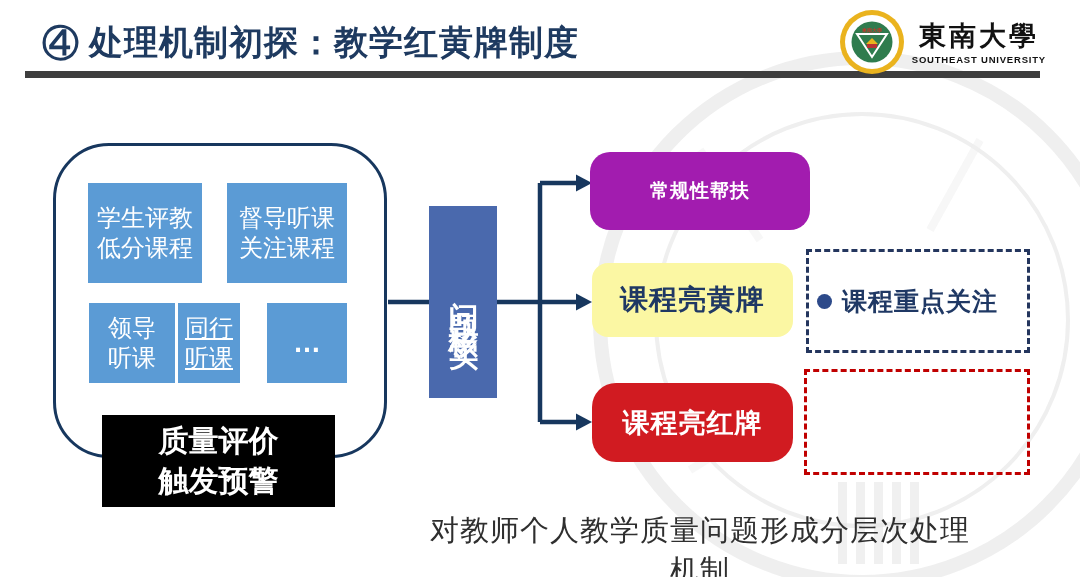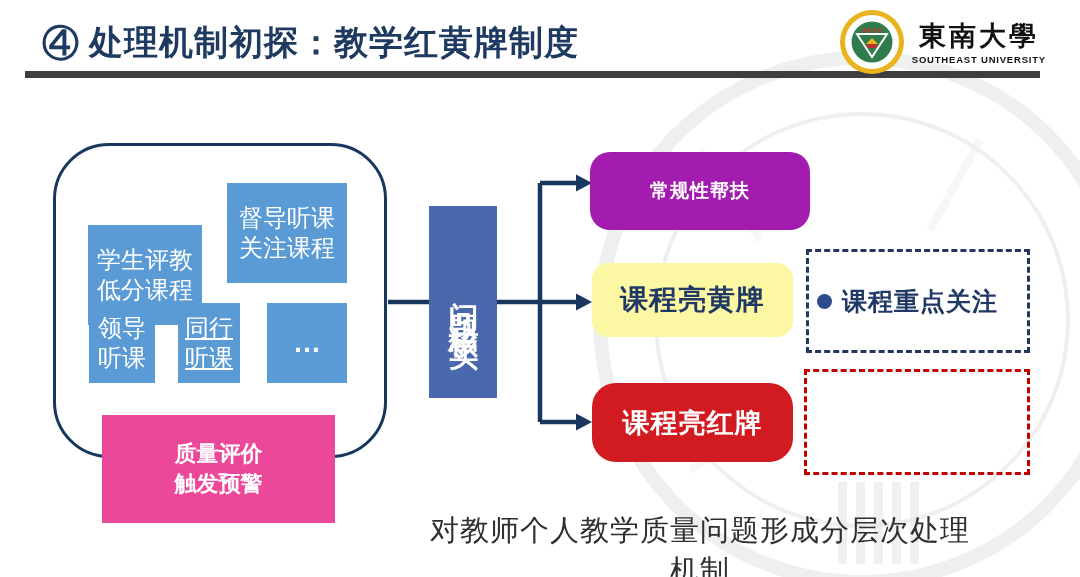--- a/index.html
+++ b/index.html
@@ -22,27 +22,27 @@
   .logo-en { font-size:9.5px; font-weight:700; color:#111; letter-spacing:0.8px; }
 
   
   .watermark { position:absolute; inset:0; pointer-events:none; }
 
   
   .panel { position:absolute; left:53px; top:143px; width:334px; height:315px;
            border:3.5px solid #17375e; border-radius:56px; background:transparent; }
   .src { position:absolute; background:#5b9bd5; color:#fff; display:flex; align-items:center;
          justify-content:center; text-align:center; white-space:pre-line; font-size:24px; line-height:1.27; }
-  .src-1 { left:88px; top:183px; width:114px; height:100px;margin-top:42px; }
+  .src-1 { left:88px; top:183px; width:114px; height:100px; }
   .src-2 { left:227px; top:183px; width:120px; height:100px; }
-  .src-3 { left:89px;  top:303px; width:66px;  height:80px; }
+  .src-3 { left:89px;  top:303px; width:86px;  height:80px; }
   .src-4 { left:178px; top:303px; width:62px;  height:80px;text-decoration:underline; }
   .src-5 { left:267px; top:303px; width:80px;  height:80px; font-weight:700; font-size:28px; }
-  .trigger { position:absolute; left:102px; top:415px; width:233px; height:108px;
-             background:#ec4899; color:#fff; font-size:22px; font-weight:700;
+  .trigger { position:absolute; left:102px; top:415px; width:233px; height:92px;
+             background:#000000; color:#fff; font-size:30px; font-weight:700;
              display:flex; align-items:center; justify-content:center; text-align:center;
              white-space:pre-line; line-height:1.35; z-index:3; }
 
   
   .verify { position:absolute; left:429px; top:206px; width:68px; height:192px;
             background:#4a69ad; color:#fff; display:flex; align-items:center; justify-content:center;
             font-size:30px; font-weight:700; writing-mode:vertical-rl; text-orientation:upright;
             letter-spacing:12px; z-index:2; }
 
   

